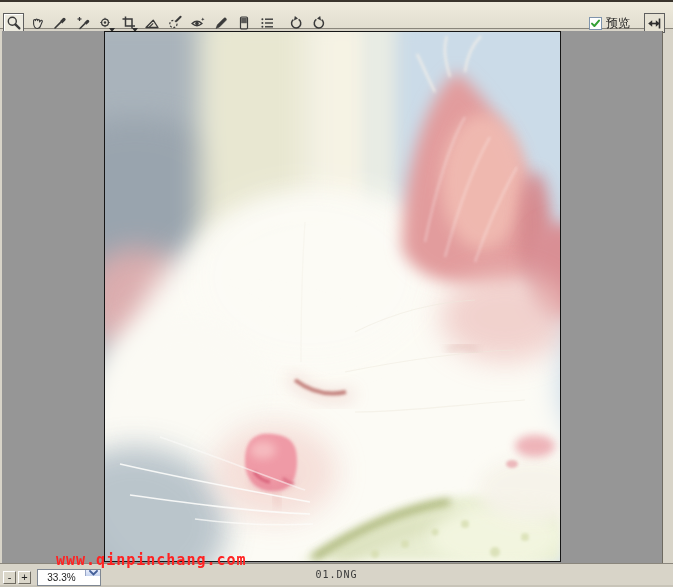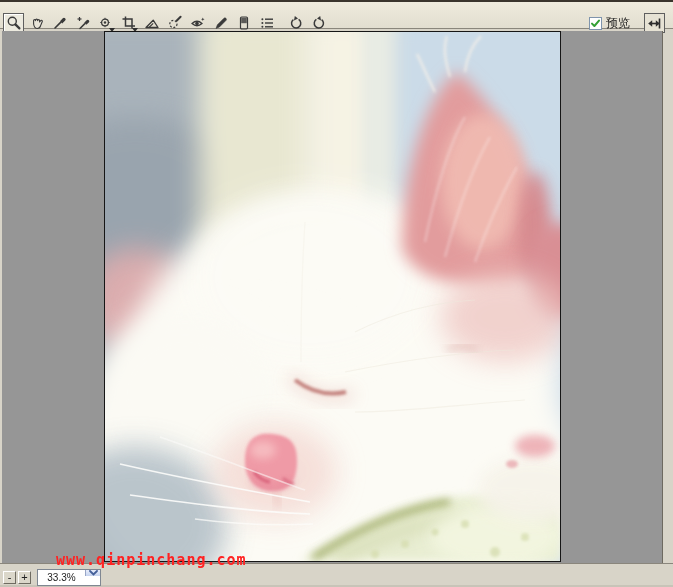--- a/index.html
+++ b/index.html
@@ -323,17 +323,18 @@
       <div class="zoom-btn">+</div>
       <div class="zoom-combo">
         <span class="zoom-value">33.3%</span>
         <span class="combo-arrow-btn">
           <svg width="9" height="6" viewBox="0 0 9 6">
             <path d="M1,1 L4.5,4.5 L8,1" fill="none" stroke="#44609a" stroke-width="1.8" stroke-linecap="round"></path>
           </svg>
         </span>
       </div>
     </div>
+    <div class="filename">01.DNG</div>
   </div>
 
   <div class="watermark">www.qinpinchang.com</div>
 
 </div>
 
 </body></html>

